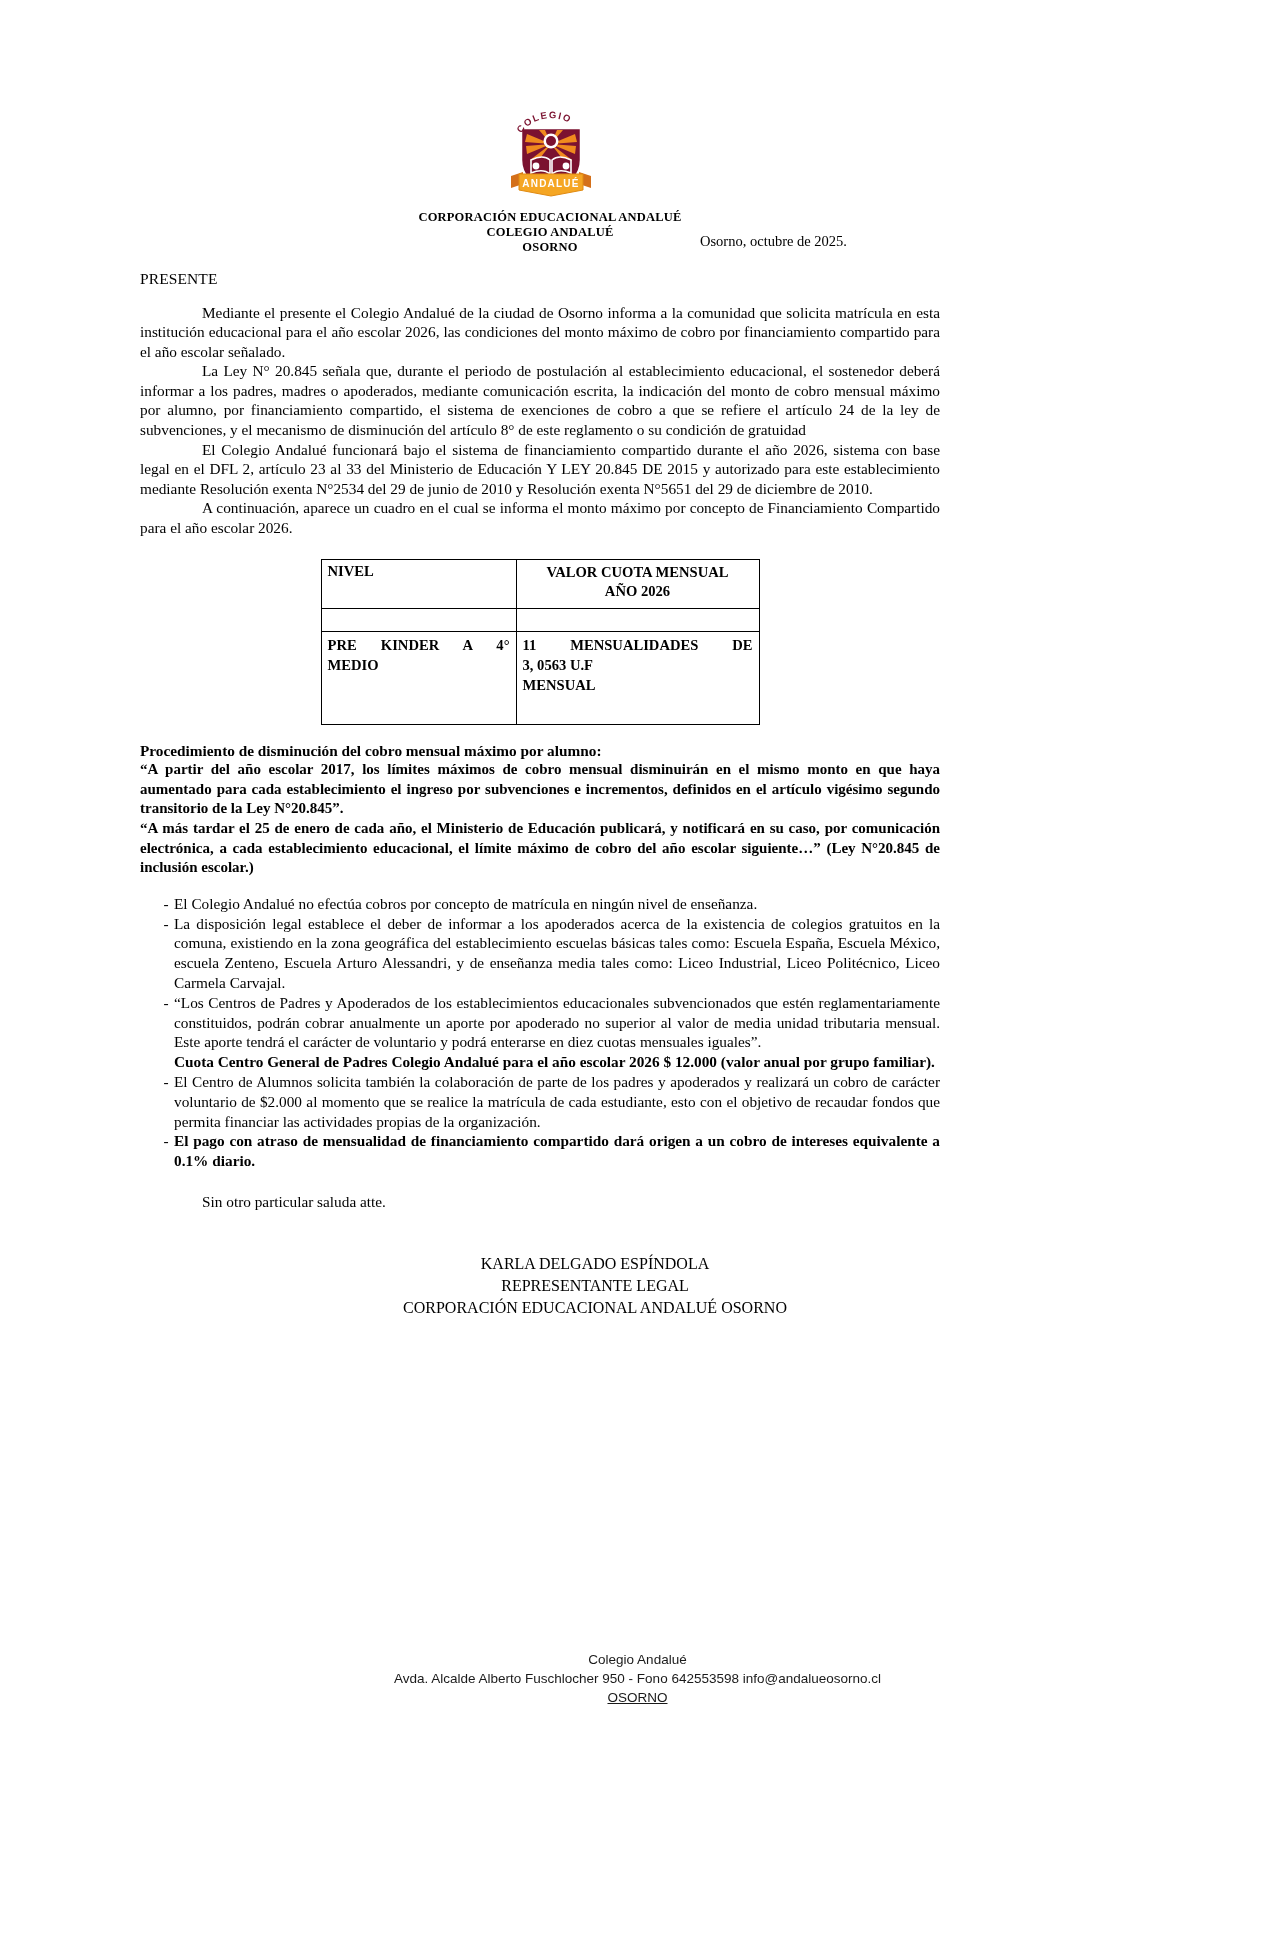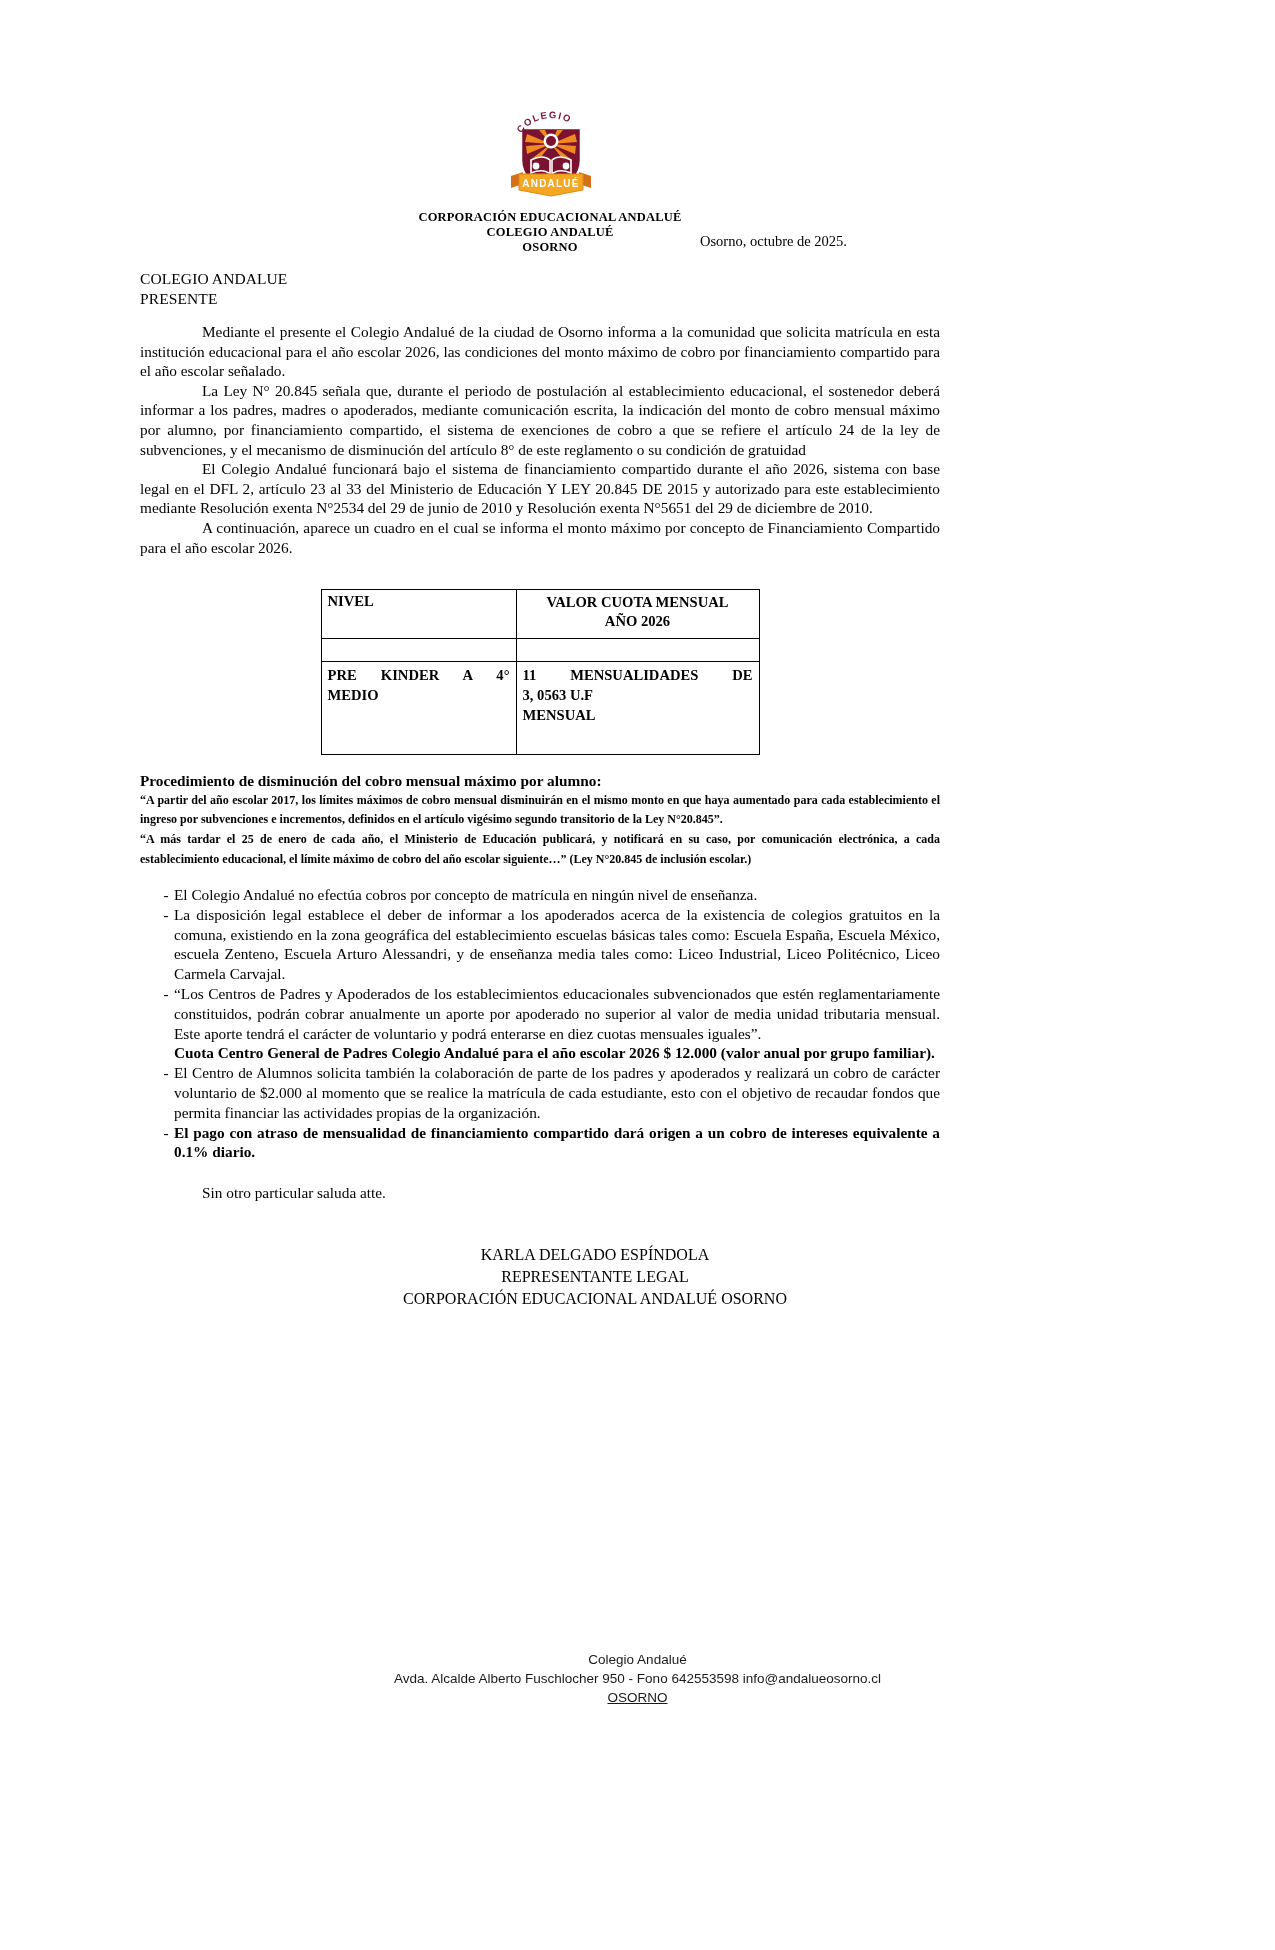--- a/index.html
+++ b/index.html
@@ -77,21 +77,21 @@
     font-size: 15.3px;
     line-height: 19.6px;
     text-align: justify;
     text-indent: 62px;
     margin: 0;
     hyphens: none;
   }
 
   
   .table-wrap {
-    margin-top: 32px;
+    margin-top: 21px;
     margin-bottom: 6px;
     display: flex;
     justify-content: center;
   }
   table.cuota {
     border-collapse: collapse;
     width: 412px;
     table-layout: fixed;
     font-weight: bold;
     font-size: 14.6px;
@@ -135,21 +135,21 @@
 
   
   .proc-head {
     margin-top: 16px;
     font-weight: bold;
     font-size: 15.3px;
     line-height: 19.6px;
   }
   .proc-para {
     font-weight: bold;
-    font-size: 12px;
+    font-size: 15px;
     line-height: 19.6px;
     text-align: justify;
     margin: 0;
   }
 
   
   .bullets {
     margin-top: 16px;
     font-size: 15.3px;
     line-height: 19.8px;
@@ -253,21 +253,20 @@
       <div class="org-lines">
         <div>CORPORACIÓN EDUCACIONAL ANDALUÉ</div>
         <div>COLEGIO ANDALUÉ</div>
         <div>OSORNO</div>
       </div>
     </div>
 
     <div class="date-line">Osorno, octubre de 2025.</div>
 
     <div class="addressee">
-      <div>COLEGIO ANDALUE</div>
       <div>PRESENTE</div>
     </div>
 
     <div style="margin-top:14px;">
       <p class="para">Mediante el presente el Colegio Andalué de la ciudad de Osorno informa a la comunidad que solicita matrícula en esta institución educacional para el año escolar 2026, las condiciones del monto máximo de cobro por   financiamiento compartido para el año escolar señalado.</p>
       <p class="para">La Ley N° 20.845 señala que, durante el periodo de postulación al establecimiento educacional, el sostenedor deberá informar a los padres, madres o apoderados, mediante comunicación escrita, la indicación del monto de cobro mensual máximo por alumno, por financiamiento compartido, el sistema de exenciones de cobro a que se refiere el artículo 24 de la ley de subvenciones, y el mecanismo de disminución del artículo 8° de este reglamento o su condición de gratuidad</p>
       <p class="para">El Colegio Andalué funcionará bajo el sistema de financiamiento compartido durante el año 2026, sistema con base legal en el DFL 2, artículo 23 al 33 del Ministerio de Educación Y LEY 20.845 DE 2015 y autorizado para este establecimiento mediante Resolución exenta N°2534 del 29 de junio de 2010 y Resolución exenta N°5651 del 29 de diciembre de 2010.</p>
       <p class="para">A continuación, aparece un cuadro en el cual se informa el monto máximo por concepto de Financiamiento Compartido para el año escolar 2026.</p>
     </div>
 

